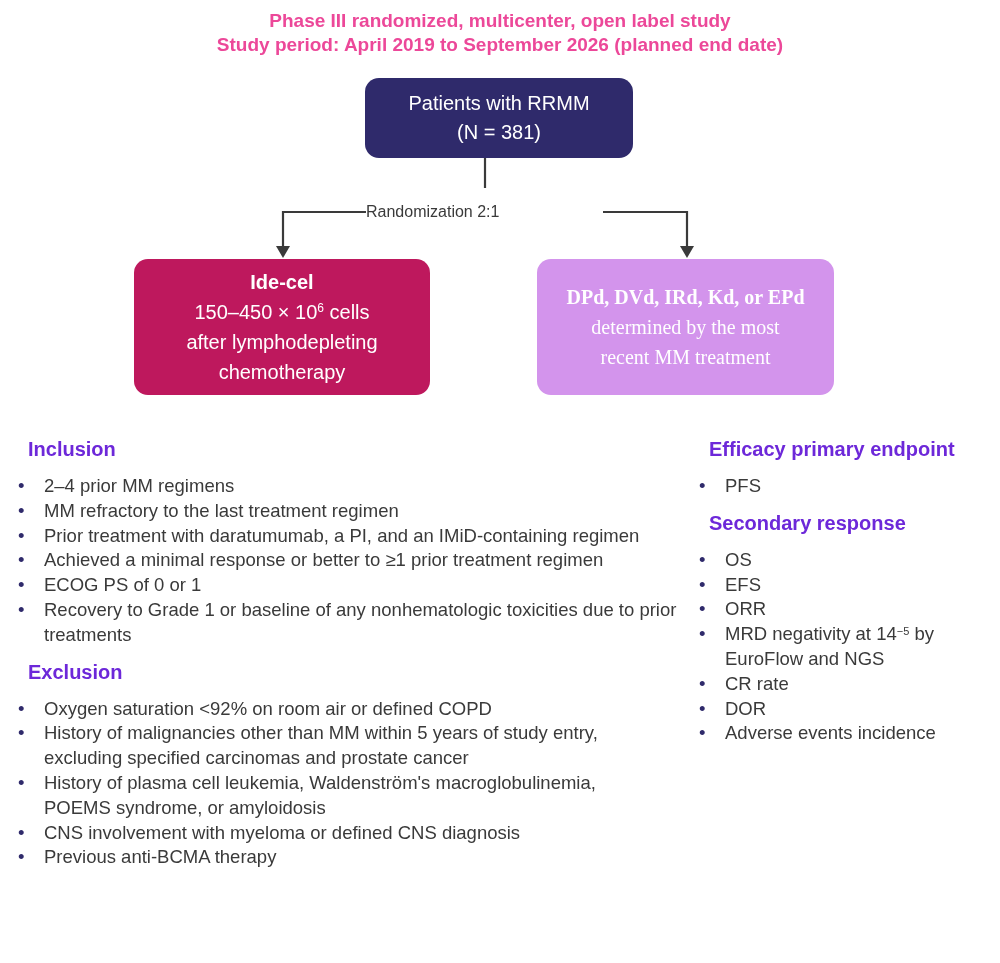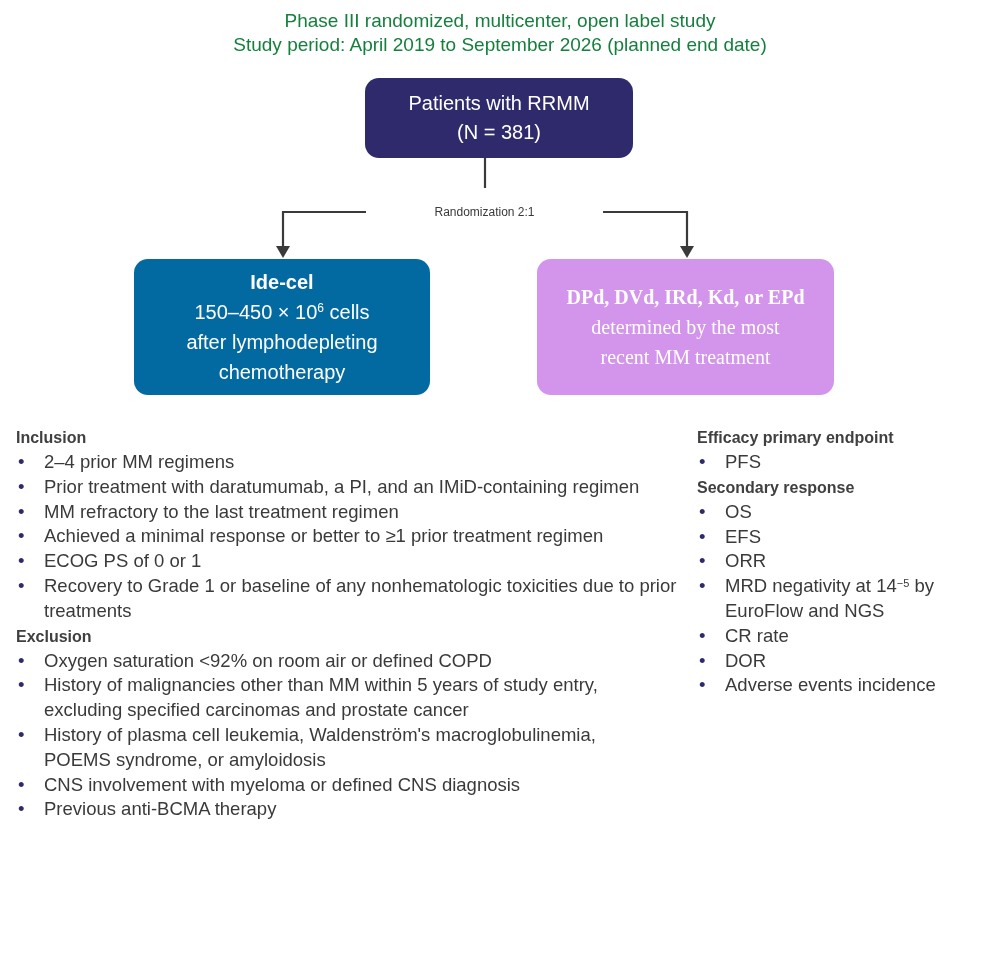--- a/index.html
+++ b/index.html
@@ -1,33 +1,33 @@
 <!DOCTYPE html>
 <html><head>
 <meta charset="utf-8">
 <style>
   html, body { margin:0; padding:0; background:#ffffff; }
   body { width:1000px; height:963px; position:relative; overflow:hidden;
          font-family:"Liberation Sans", "DejaVu Sans", sans-serif; color:#3a3a3a; }
-  .title { position:absolute; left:0; width:1000px; text-align:center; font-weight:normal;
-           font-size:19px; color:#15803d; line-height:24px; }
+  .title { position:absolute; left:0; width:1000px; text-align:center; font-weight:bold;
+           font-size:19px; color:#ec4899; line-height:24px; }
   .title.l1 { top:9px; }
   .title.l2 { top:33px; }
   .box { position:absolute; border-radius:14px; color:#ffffff; text-align:center;
          display:flex; flex-direction:column; justify-content:center; font-size:20px; line-height:30px; }
   .box-top { left:365px; top:78px; width:268px; height:80px; background:#2f2a6b; line-height:29px; }
   .box-left { left:134px; top:259px; width:296px; height:136px; background:#6f68c0; }
   .box-right { left:537px; top:259px; width:297px; height:136px; background:#d394ec;font-family:Liberation Serif, serif; }
   .box .bold { font-weight:bold; }
   .box sup { font-size:12px; vertical-align:top; position:relative; top:-4px; }
-  .rand { position:absolute; left:366px; top:198px; width:237px; text-align:center;
-          font-size:12px; color:#3a3a3a; line-height:28px; }
+  .rand { position:absolute; left:366px; top:198px; width:237px; text-align:left;
+          font-size:16px; color:#3a3a3a; line-height:28px; }
   svg.conn { position:absolute; left:0; top:0; width:1000px; height:963px; pointer-events:none; }
   .section { position:absolute; font-size:18.5px; line-height:24.8px; color:#3a3a3a; }
-  .section h3 { margin:0; font-size:16px; font-weight:bold; line-height:25px; color:#404040; }
+  .section h3 { margin:12px; font-size:20px; font-weight:bold; line-height:25px; color:#6d28d9; }
   .section ul { list-style:none; margin:0; padding:0; }
   .section li { position:relative; padding-left:28px; }
   .section li::before { content:"•"; position:absolute; left:2px; top:0; color:#2f2a6b; }
   .left-col { left:16px; top:425px; width:680px; }
   .right-col { left:697px; top:425px; width:290px; }
   .right-col sup, .left-col sup { font-size:11px; vertical-align:top; position:relative; top:-3px; }
 </style>
 </head>
 <body>
 
@@ -42,39 +42,39 @@
   <polygon points="680,246 694,246 687,258" fill="#3a3a3a"></polygon>
 </svg>
 
 <div class="box box-top" style="background: rgb(47, 42, 107);">
   <div>Patients with RRMM</div>
   <div>(N = 381)</div>
 </div>
 
 <div class="rand">Randomization 2:1</div>
 
-<div class="box box-left" style="background: #0369a1;">
+<div class="box box-left" style="background: #be185d;">
   <div class="bold">Ide-cel</div>
   <div><span>150–450 × 10</span><sup>6</sup><span> cells</span></div>
   <div>after lymphodepleting</div>
   <div>chemotherapy</div>
 </div>
 
 <div class="box box-right" style="background: rgb(211, 148, 236);">
   <div class="bold">DPd, DVd, IRd, Kd, or EPd</div>
   <div>determined by the most</div>
   <div>recent MM treatment</div>
 </div>
 
 <div class="section left-col">
   <h3>Inclusion</h3>
   <ul>
     <li>2–4 prior MM regimens</li>
+    <li>MM refractory to the last treatment regimen</li>
     <li style="width:625px">Prior treatment with daratumumab, a PI, and an IMiD-containing regimen</li>
-    <li>MM refractory to the last treatment regimen</li>
     <li style="width:620px">Achieved a minimal response or better to ≥1 prior treatment regimen</li>
     <li>ECOG PS of 0 or 1</li>
     <li style="width:660px">Recovery to Grade 1 or baseline of any nonhematologic toxicities due to prior treatments</li>
   </ul>
   <h3>Exclusion</h3>
   <ul>
     <li>Oxygen saturation &lt;92% on room air or defined COPD</li>
     <li style="width:625px">History of malignancies other than MM within 5 years of study entry, excluding specified carcinomas and prostate cancer</li>
     <li style="width:590px">History of plasma cell leukemia, Waldenström's macroglobulinemia, POEMS syndrome, or amyloidosis</li>
     <li>CNS involvement with myeloma or defined CNS diagnosis</li>

